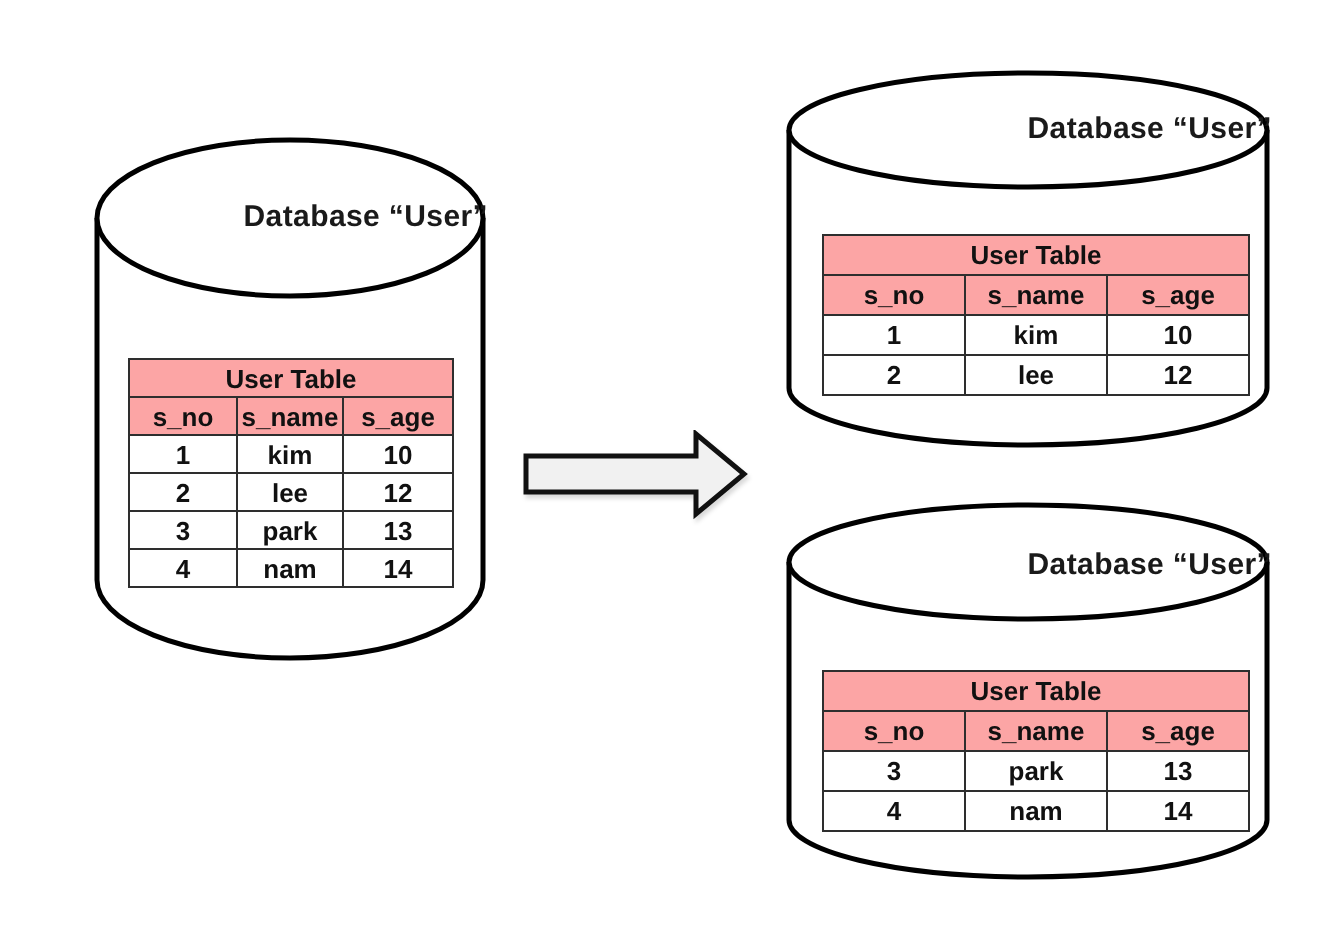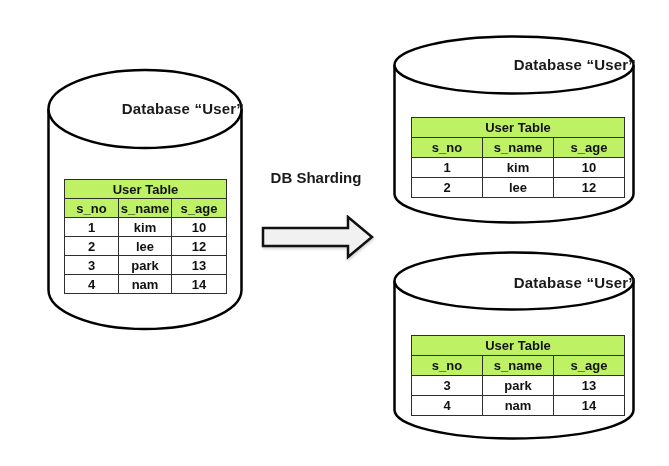--- a/index.html
+++ b/index.html
@@ -45,21 +45,21 @@
   }
   table.utable th, table.utable td {
     border: 1px solid #2e2e2e;
     text-align: center;
     vertical-align: middle;
     padding: 0;
     overflow: hidden;
     white-space: nowrap;
   }
   table.utable th {
-    background: #bef264;
+    background: #fca5a5;
     font-weight: 600;
   }
   table.utable td {
     background: #ffffff;
     font-weight: 600;
   }
   table.utable.left-t { width: 162px; }
   table.utable.left-t tr { height: 19px; }
   table.utable.right-t { width: 214px; }
   table.utable.right-t tr { height: 20px; }
@@ -126,21 +126,20 @@
       <td>13</td>
     </tr>
     <tr>
       <td>4</td>
       <td>nam</td>
       <td>14</td>
     </tr>
   </tbody>
     </table>
 
-  <div class="arrow-label">DB Sharding</div>
   <svg class="arrow-svg" width="114" height="46" viewBox="0 0 114 46">
     <polygon points="2,13 87,13 87,2 111,22 87,42 87,31 2,31" fill="#f1f1f1" stroke="#111111" stroke-width="2.5" stroke-linejoin="miter"></polygon>
   </svg>
 
   <div class="cyl" style="left:392px; top:34px; width:244px; height:192px;">
     <svg width="244" height="192" viewBox="0 0 244 192">
       <path d="M 2.5 31 L 2.5 160 A 119.5 28.5 0 0 0 241.5 160 L 241.5 31" fill="#ffffff" stroke="#000000" stroke-width="2.5"></path>
       <ellipse cx="122" cy="31" rx="119.5" ry="28.5" fill="#ffffff" stroke="#000000" stroke-width="2.5"></ellipse>
     </svg>
     <div class="cyl-title" style="top:21px;">Database “User”</div>

